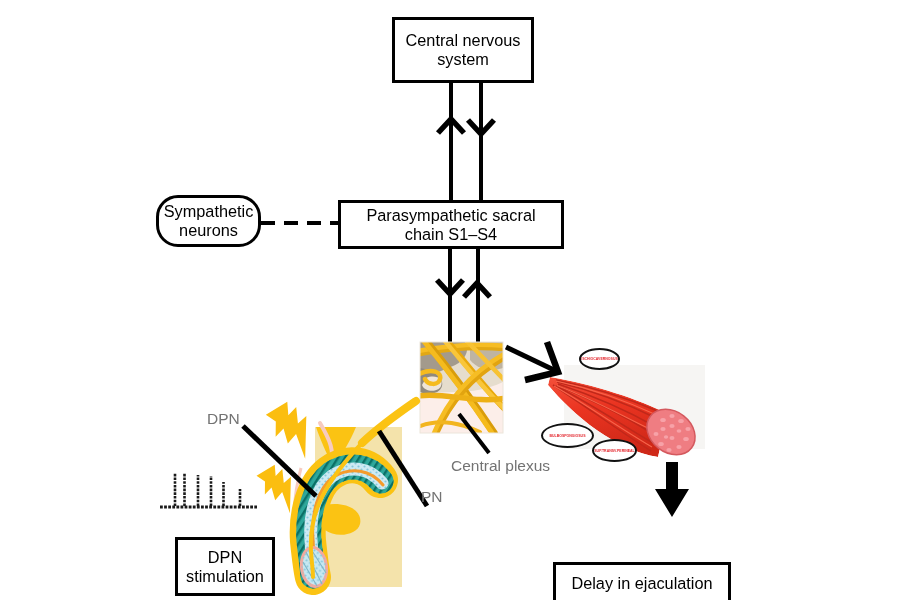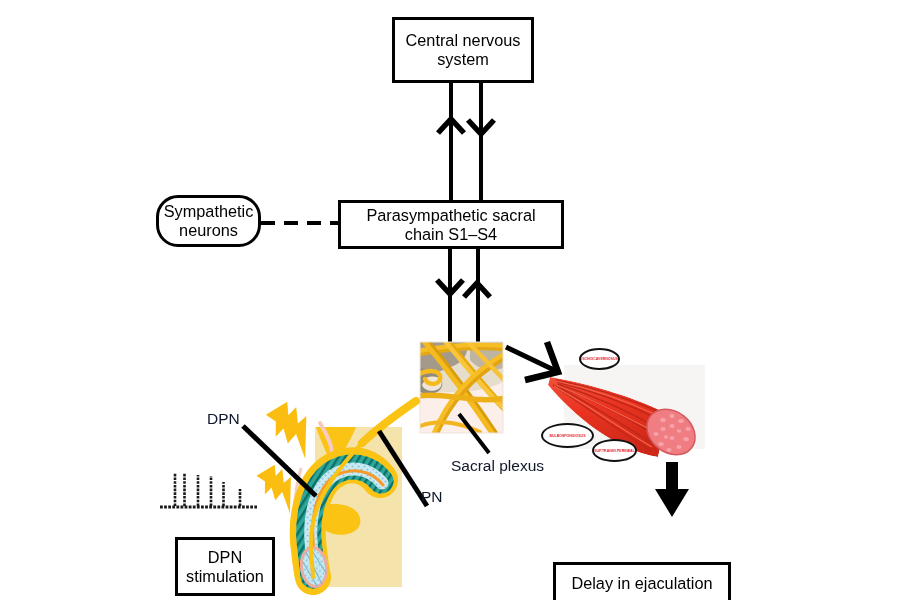--- a/index.html
+++ b/index.html
@@ -1,21 +1,21 @@
 <!DOCTYPE html>
 <html><head>
 <meta charset="utf-8">
 <style>
   html,body{margin:0;padding:0;}
   body{font-family:"Liberation Sans","DejaVu Sans",sans-serif;background:#fff;}
   #canvas{position:relative;width:900px;height:600px;background:#fff;overflow:hidden;}
   #art{position:absolute;left:0;top:0;}
   .box{position:absolute;background:#fff;border:3px solid #000;display:flex;align-items:center;justify-content:center;text-align:center;color:#000;font-size:16.3px;line-height:1.14;box-sizing:border-box;}
   .box.thick{border-width:4px;}
-  .lbl{position:absolute;color:#0f172a;font-size:15.5px;white-space:nowrap;}
+  .lbl{position:absolute;color:#737373;font-size:15.5px;white-space:nowrap;}
   .tag{position:absolute;background:#fff;border:2px solid #111;border-radius:50%;display:flex;align-items:center;justify-content:center;box-sizing:border-box;overflow:hidden;}
   .tag span{font-size:3.5px;font-weight:bold;color:#e3242b;letter-spacing:0;white-space:nowrap;}
 </style>
 </head>
 <body>
 
 <div id="canvas">
 
 <svg id="art" width="900" height="600" viewBox="0 0 900 600">
   <defs>
@@ -184,21 +184,21 @@
     </div>
 <div class="box" style="left:175px;top:522px;width:100px;height:59px;margin-top:15px;">
       <span style="width:80px;">DPN stimulation</span>
     </div>
 <div class="box" style="left:553px;top:534px;width:178px;height:43px;margin-top:28px;">
       <span>Delay in ejaculation</span>
     </div>
 
 <div class="lbl" style="left:207px;top:410px;">DPN</div>
 <div class="lbl" style="left:421px;top:488px;">PN</div>
-<div class="lbl" style="left:451px;top:457px;">Sacral plexus</div>
+<div class="lbl" style="left:451px;top:457px;">Central plexus</div>
 
 <div class="tag" style="left:579px;top:348px;width:41px;height:22px;">
       <span>ISCHIOCAVERNOSUS</span>
     </div>
 <div class="tag" style="left:541px;top:423px;width:53px;height:25px;">
       <span>BULBOSPONGIOSUS</span>
     </div>
 <div class="tag" style="left:592px;top:439px;width:45px;height:23px;">
       <span>SUP.TRANSV.PERINEAL</span>
     </div>

